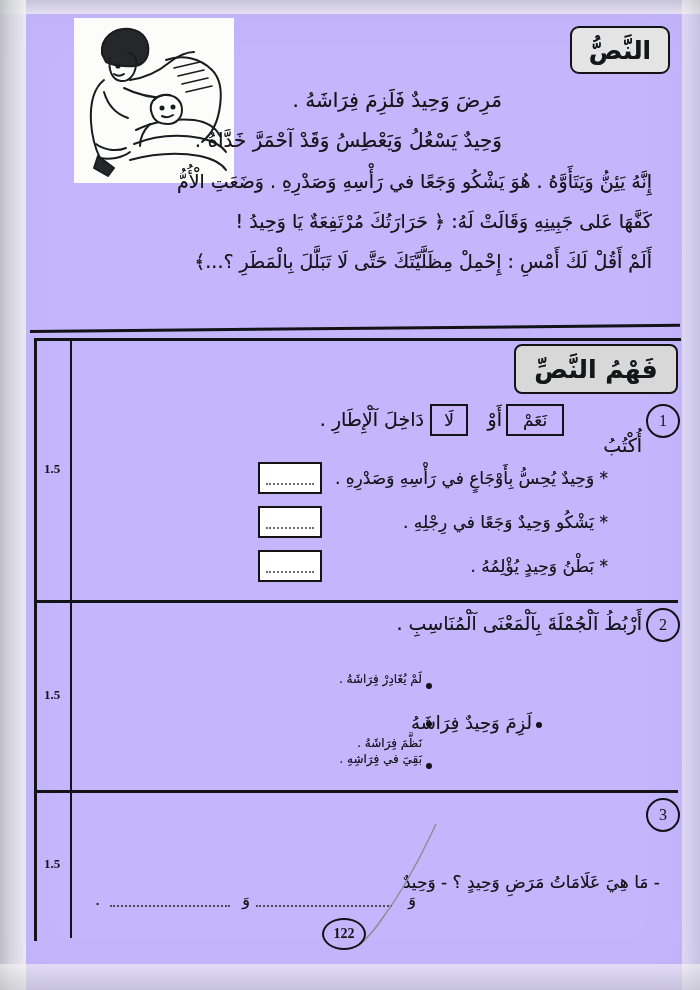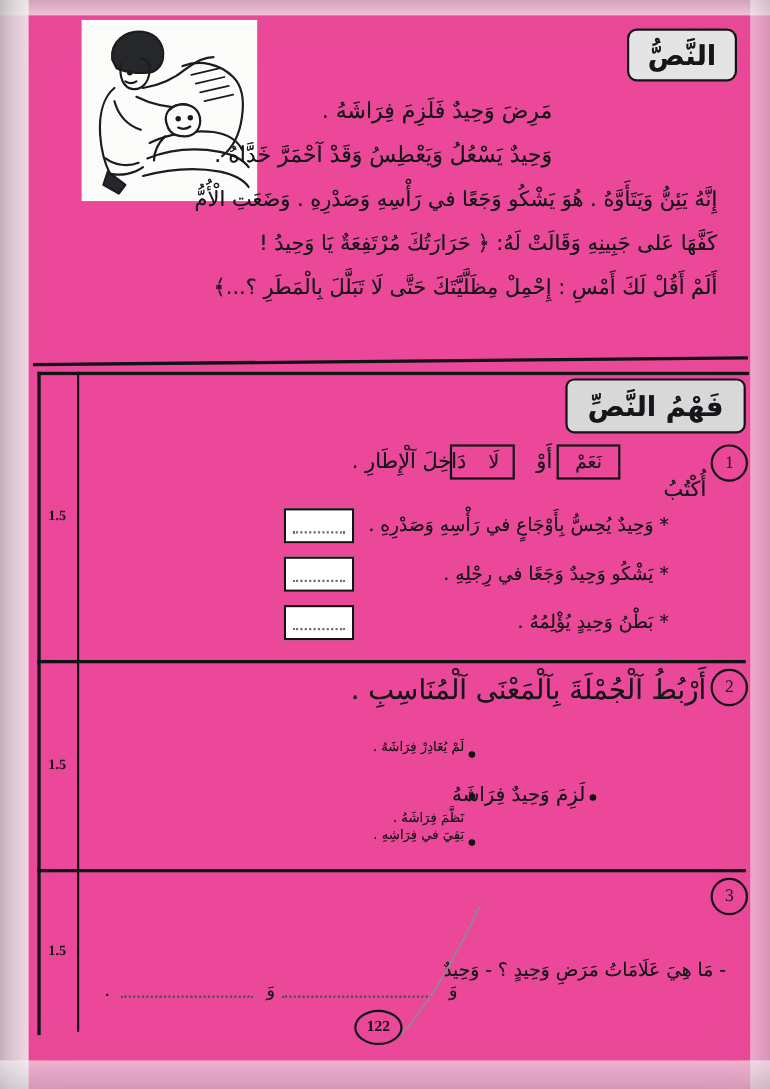--- a/index.html
+++ b/index.html
@@ -8,21 +8,21 @@
     padding: 0;
     background: #ffffff;
   }
   body {
     font-family: "DejaVu Sans", "Liberation Sans", sans-serif;
   }
   #page {
     position: relative;
     width: 700px;
     height: 990px;
-    background: #ec4899;
+    background: #c4b5fd;
     overflow: hidden;
     
     box-shadow: inset 0 0 60px rgba(120,125,130,0.10);
   }
   
   .scan-edge-left {
     position: absolute; left: 0; top: 0; width: 26px; height: 990px;
     background: linear-gradient(to right, #bdbfc0 0%, #d9dadb 40%, #f2f2f0 100%);
     opacity: .85;
   }
@@ -172,21 +172,21 @@
     width: 54px; height: 28px;
     border: 2px solid #111316;
     display: flex; align-items: center; justify-content: center;
   }
   #q1-token-yes .ar { font-size: 17px; }
   #q1-prompt-or { right: 198px; top: 408px; }
   #q1-token-no {
     position: absolute; right: 232px; top: 404px;
     width: 34px; height: 28px;
     border: 2px solid #111316;
-    display: flex; align-items: center; justify-content: center; padding-left: 21px;
+    display: flex; align-items: center; justify-content: center;
   }
   #q1-token-no .ar { font-size: 17px; }
   #q1-prompt-b { right: 276px; top: 408px; }
 
   
   .stmt {
     position: absolute;
     font-size: 17px;
   }
   #stmt-0 { right: 92px; top: 468px; }
@@ -202,21 +202,21 @@
   .answer-box .dotline {
     position: absolute;
     left: 6px; right: 6px; bottom: 7px;
     border-bottom: 2px dotted #6c6f73;
   }
   #ansbox-0 { left: 258px; top: 462px; }
   #ansbox-1 { left: 258px; top: 506px; }
   #ansbox-2 { left: 258px; top: 550px; }
 
   
-  #q2-prompt { right: 58px; top: 612px; font-size: 25px; }
+  #q2-prompt { right: 58px; top: 612px; font-size: 19px; }
 
   #q2-left-anchor {
     position: absolute;
     right: 168px; top: 712px;
     font-size: 18px;
   }
   .q2-option {
     position: absolute;
     font-size: 12px;
   }

